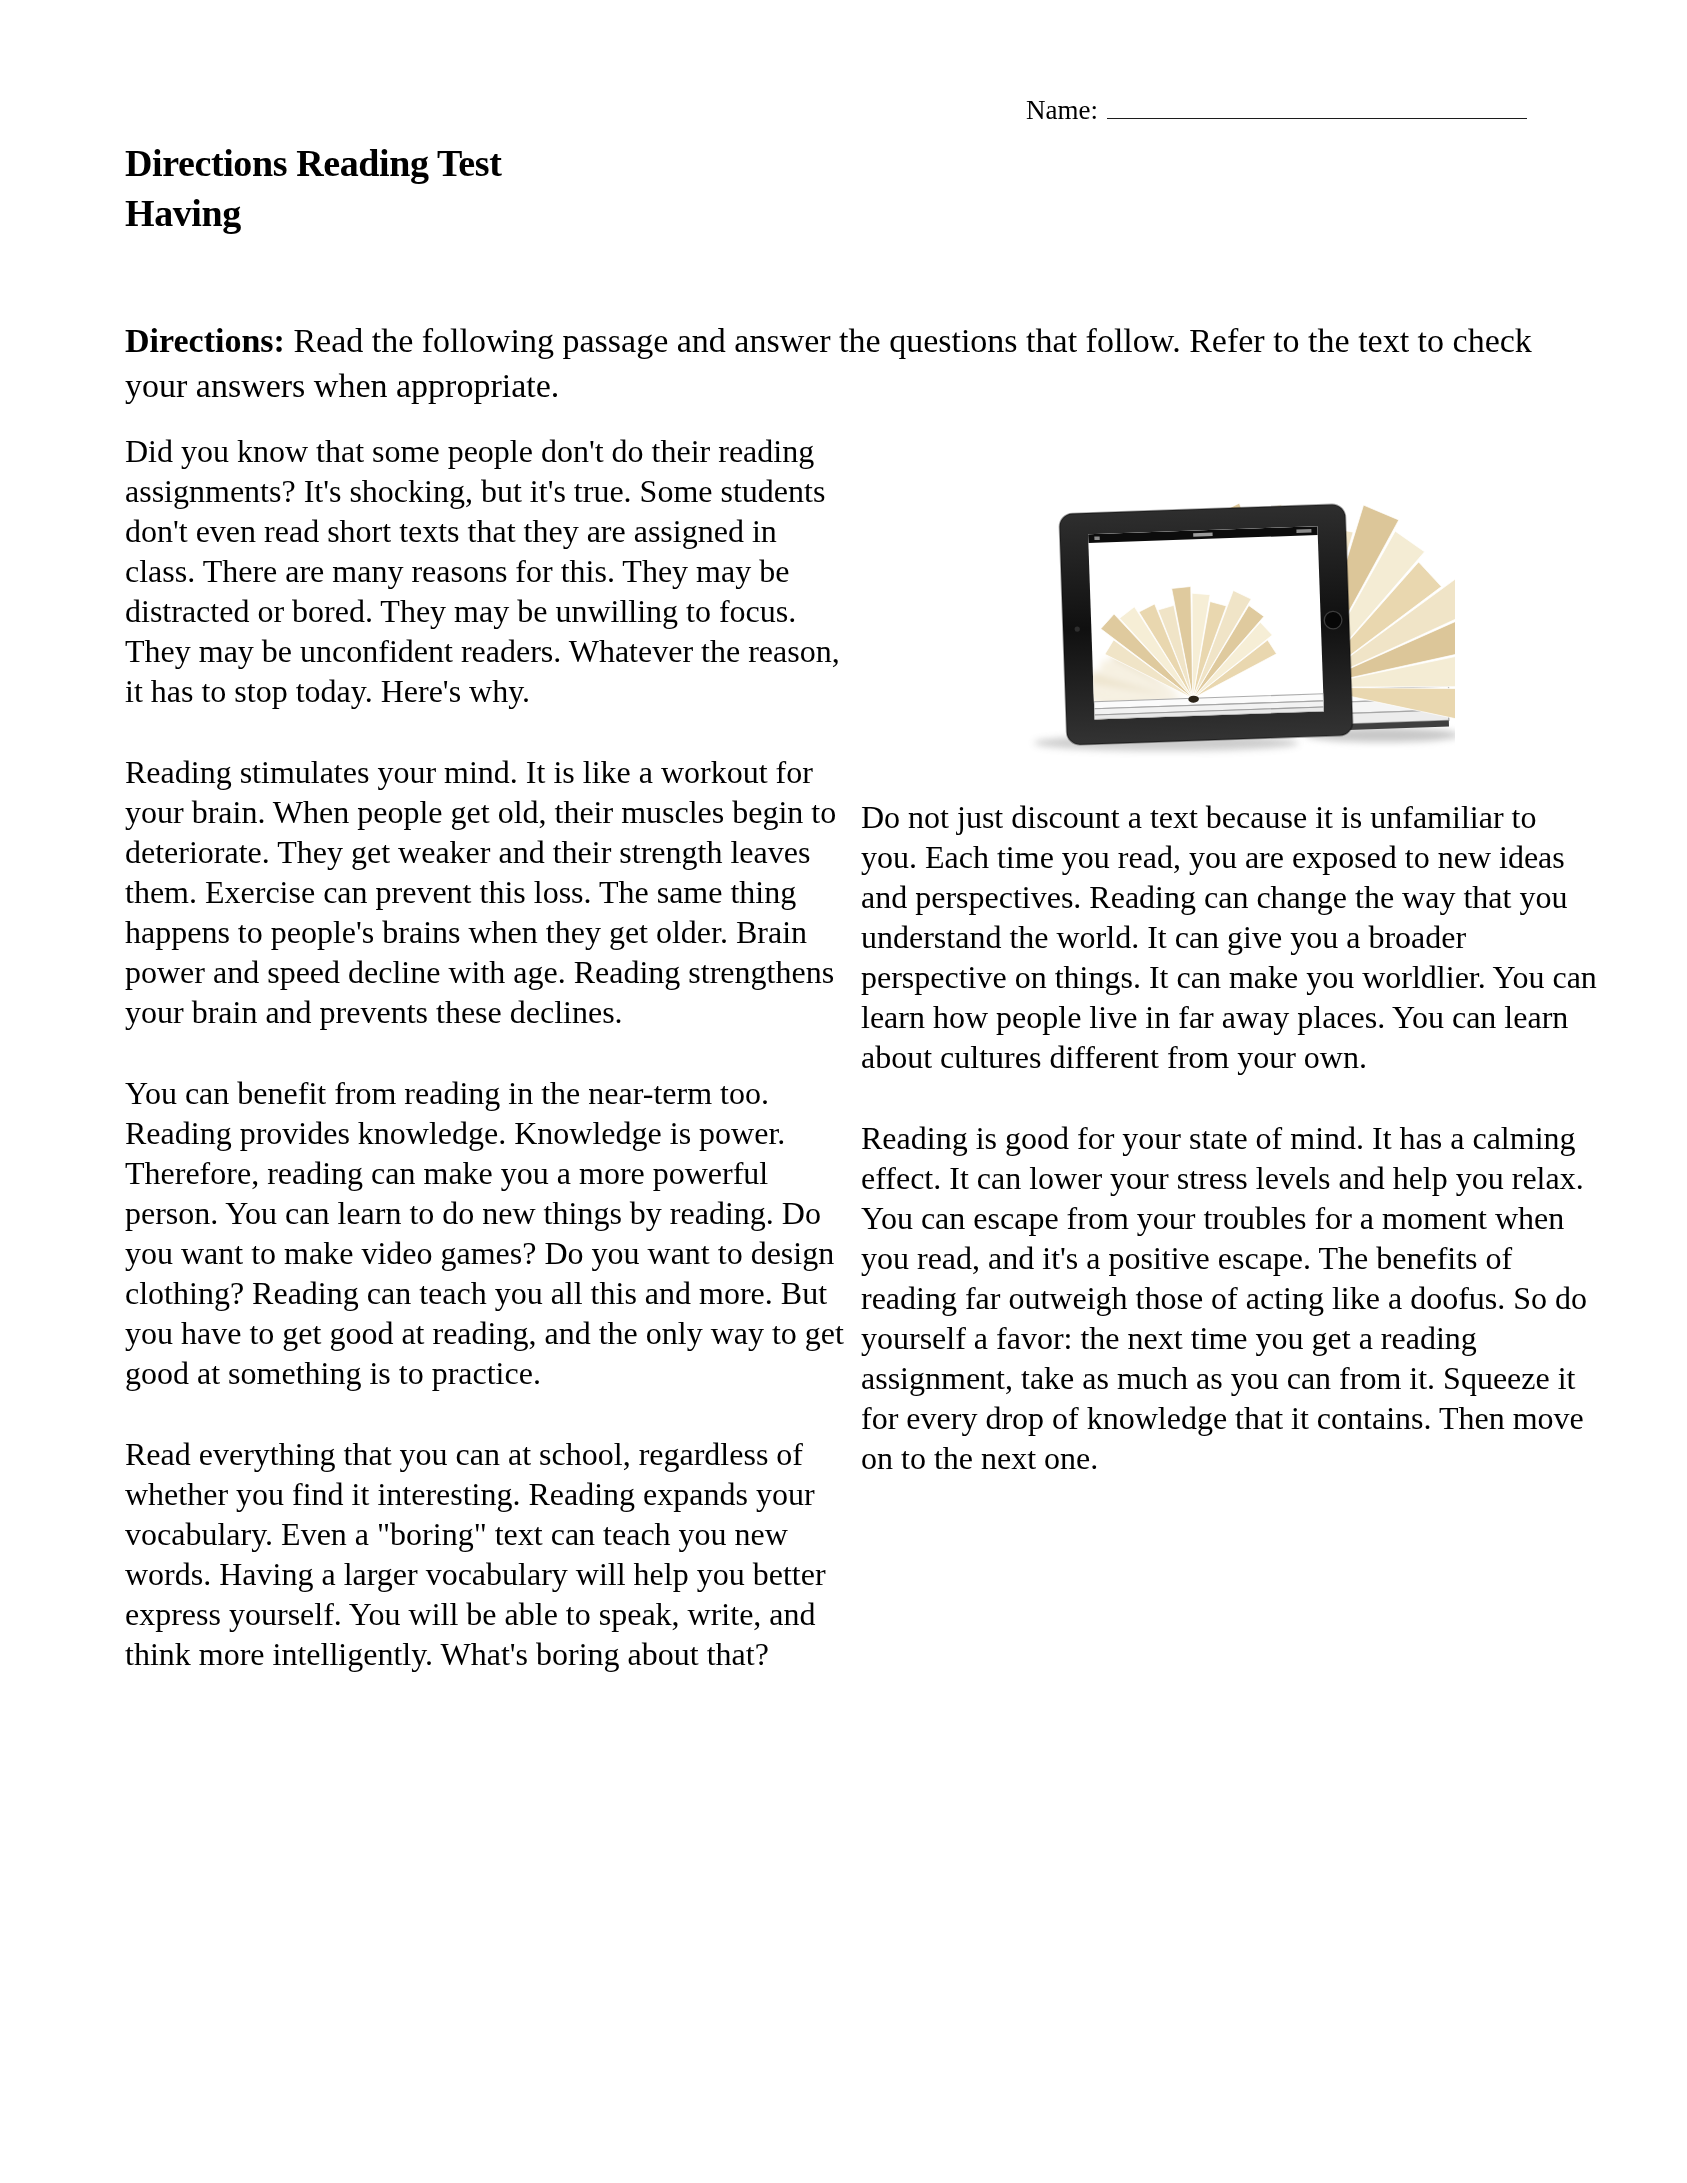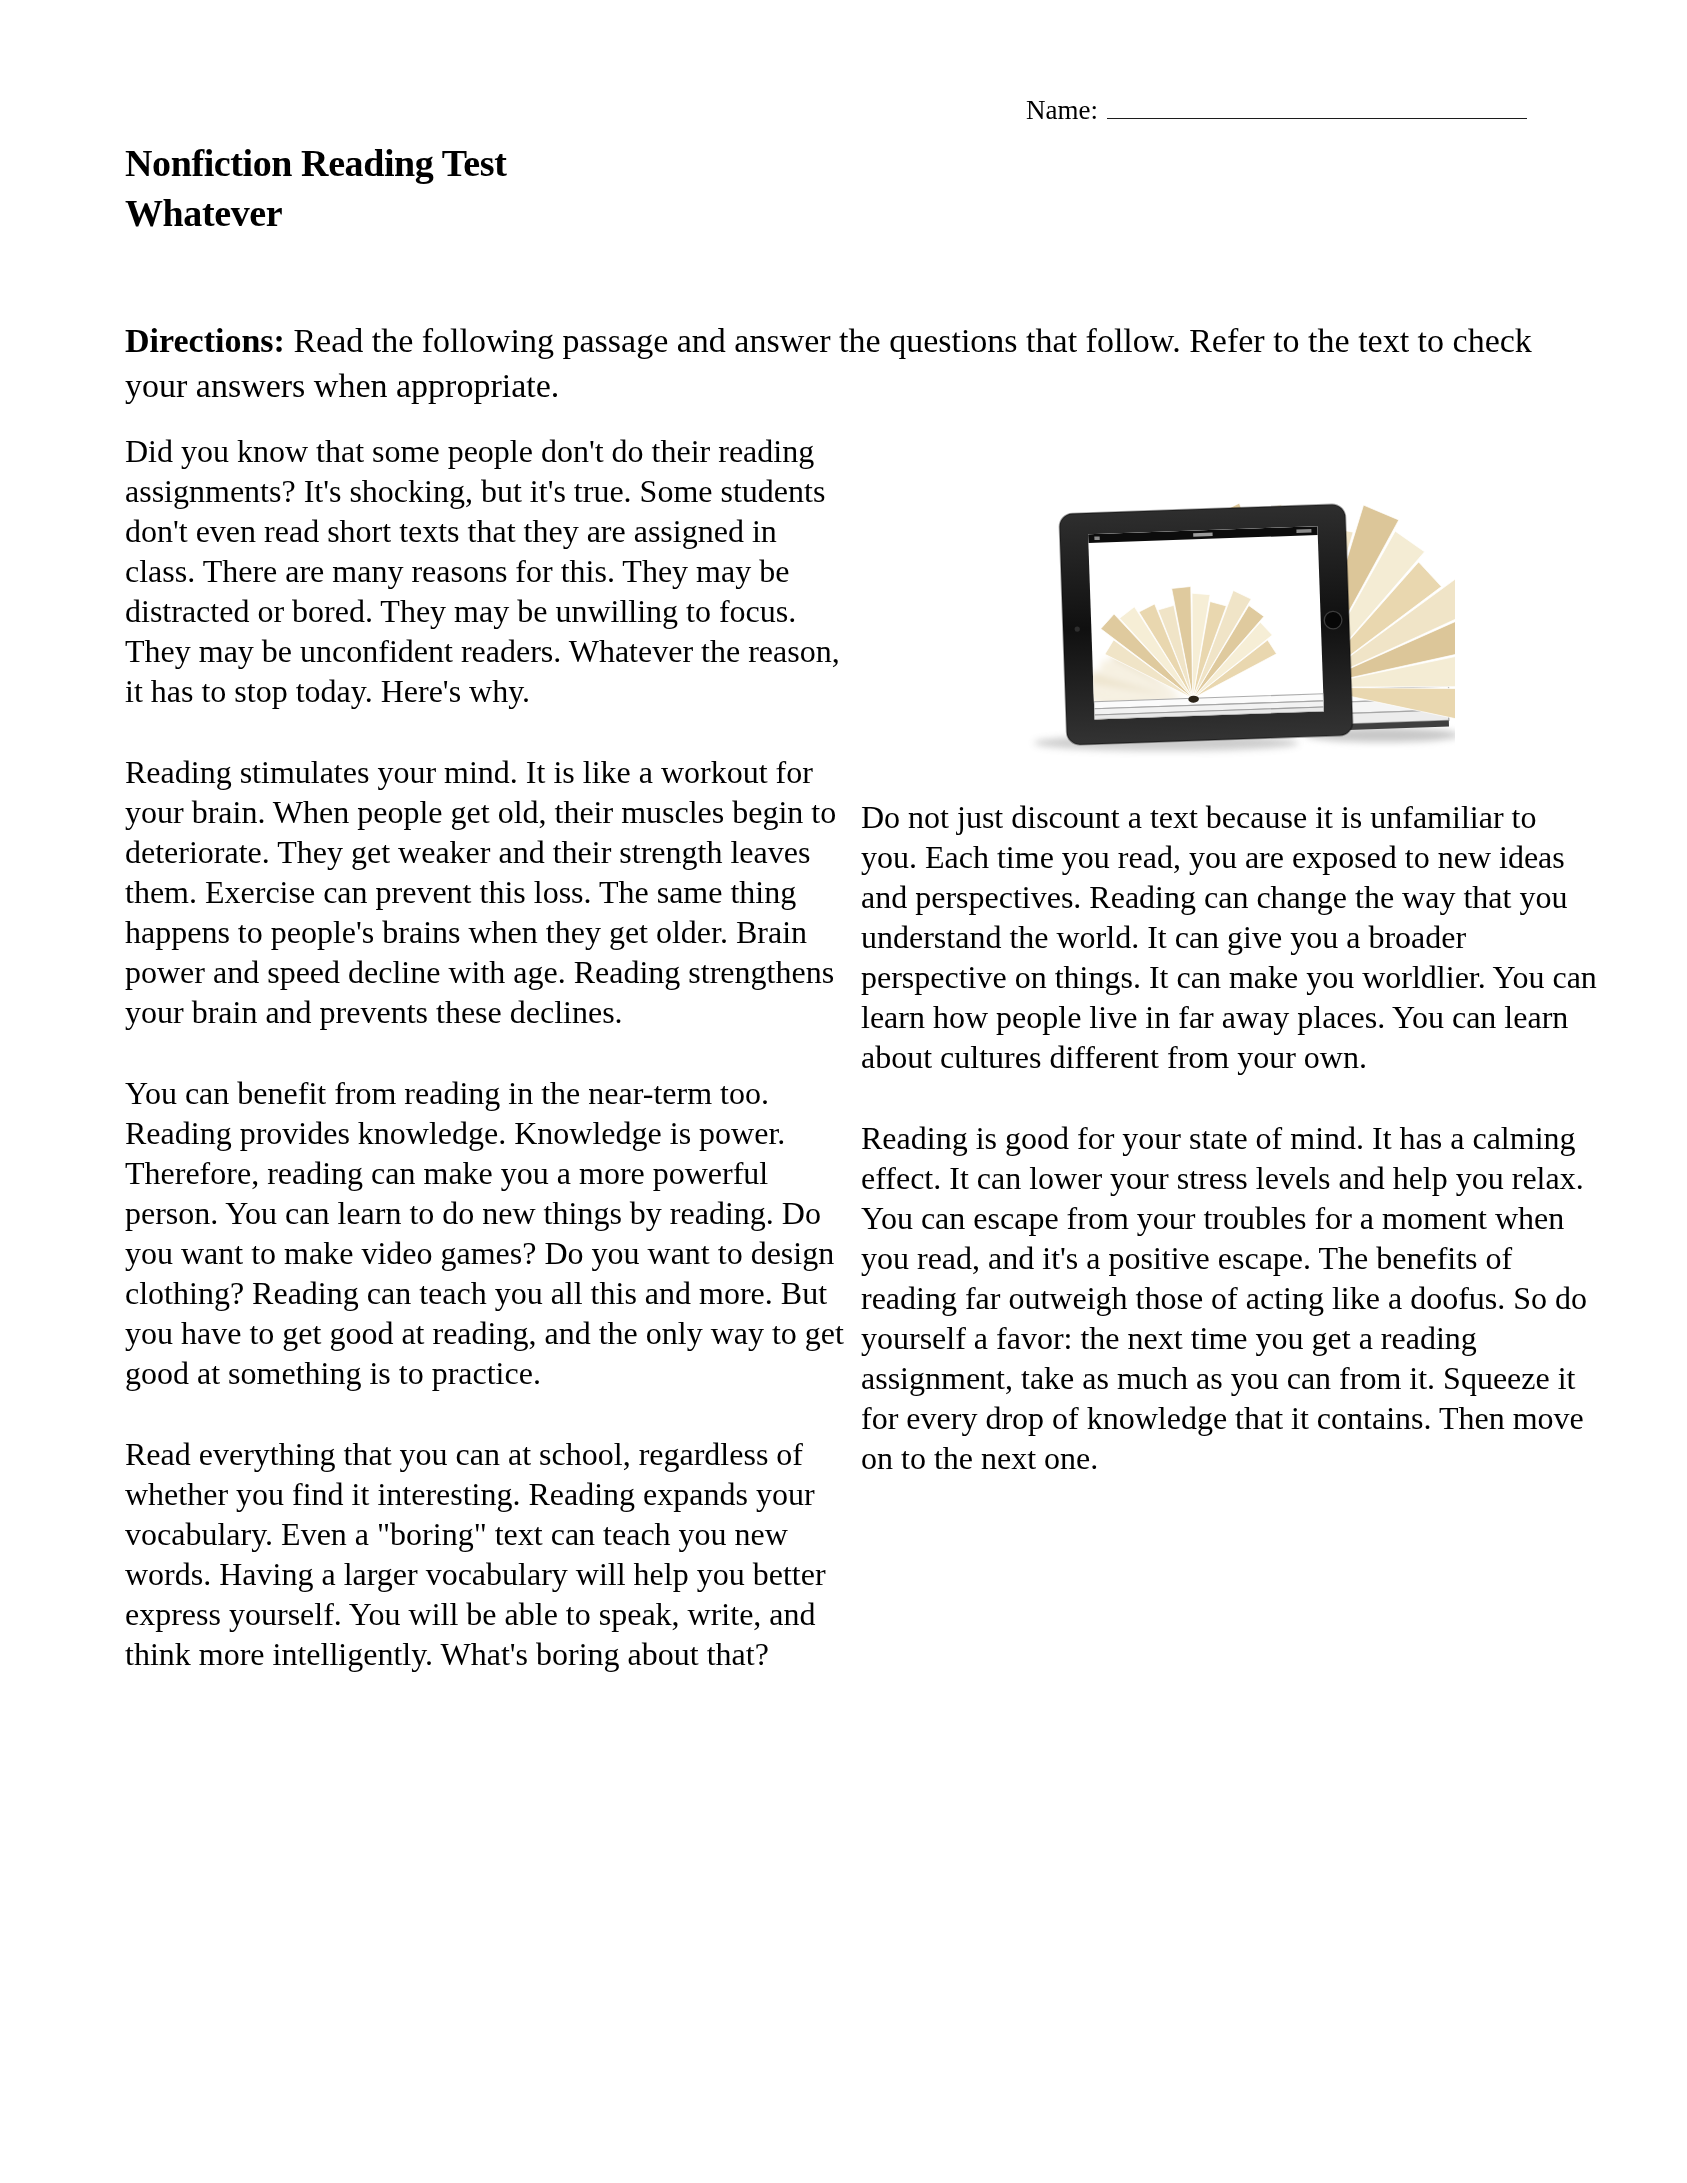--- a/index.html
+++ b/index.html
@@ -27,22 +27,22 @@
 </head>
 <body>
 
 <div class="sheet">
 
   <div class="name-row">
     <span>Name:</span><span class="name-blank"></span>
   </div>
 
   <div class="title">
-    <div>Nonfiction Reading Test</div>
-    <div>Whatever</div>
+    <div>Directions Reading Test</div>
+    <div>Having</div>
   </div>
 
   <div class="directions">
     <b>Directions:</b>
     <span>Read the following passage and answer the questions that follow. Refer to the text to check your answers when appropriate.</span>
   </div>
 
   <div class="columns">
 
     <div class="col-left">

